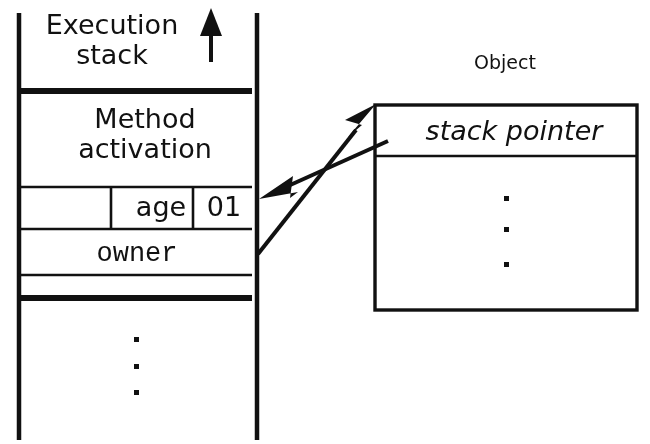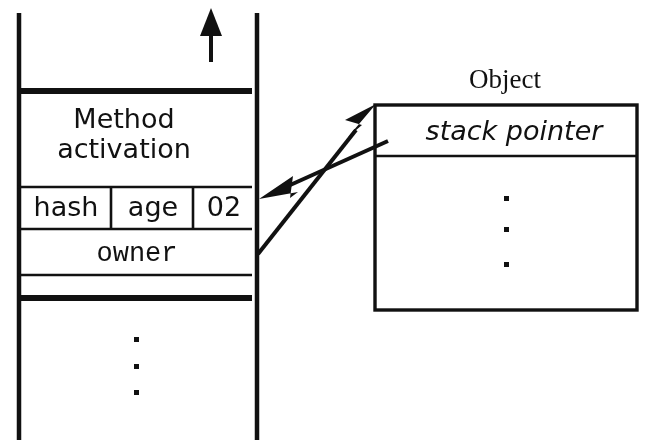--- a/index.html
+++ b/index.html
@@ -30,56 +30,56 @@
     white-space: pre;
     font-weight: 400;
   }
   #exec-stack-label {
     left: 28px;
     top: 10px;
     width: 168px;
     font-size: 27px;
   }
   #method-activation-label {
-    left: 7px;
+    left: 28px;
     top: 104px;
     width: 234px;
     font-size: 27px;
   }
   #cell-hash-label {
     left: 20px;
     top: 192px;
     width: 92px;
     font-size: 27px;
   }
   #cell-age-label {
     left: 112px;
     top: 192px;
     width: 82px;
     font-size: 27px;
+    padding-left: 8px;
   }
   #cell-01-label {
     left: 194px;
     top: 192px;
     width: 60px;
     font-size: 27px;
   }
   #owner-label {
     left: 20px;
     top: 239px;
     width: 234px;
     font-size: 27px;
     font-family: Liberation Mono, monospace;
   }
   #object-title-label {
     left: 400px;
-    top: 64px;
+    top: 52px;
     width: 210px;
-    font-size: 27px;
-    font-family: Liberation Serif, serif;
+    font-size: 19px;
   }
   #stack-pointer-label {
     left: 390px;
     top: 116px;
     width: 248px;
     font-size: 27px;
     font-style: italic;
   }
 </style>
 </head>
@@ -137,29 +137,30 @@
         <polygon points="259,199 293,176 290,198 298,192" fill="#111111"></polygon>
       </g>
 
       <g>
         <line x1="258" y1="254" x2="356" y2="130" stroke="#111111" stroke-width="4"></line>
         <polygon points="376,104 345,120 362,125 348,137" fill="#111111"></polygon>
       </g>
     </g>
   </svg>
 
+  <div class="lbl" id="exec-stack-label">Execution
+stack</div>
 
   <div class="lbl" id="method-activation-label">Method
 activation</div>
 
-  <div class="lbl" id="cell-hash-label">hash</div>
 
   <div class="lbl" id="cell-age-label">age</div>
 
-  <div class="lbl" id="cell-01-label">02</div>
+  <div class="lbl" id="cell-01-label">01</div>
 
   <div class="lbl" id="owner-label">owner</div>
 
   <div class="lbl" id="object-title-label">Object</div>
 
   <div class="lbl" id="stack-pointer-label">stack pointer</div>
 
 </div>
 
 </body></html>

